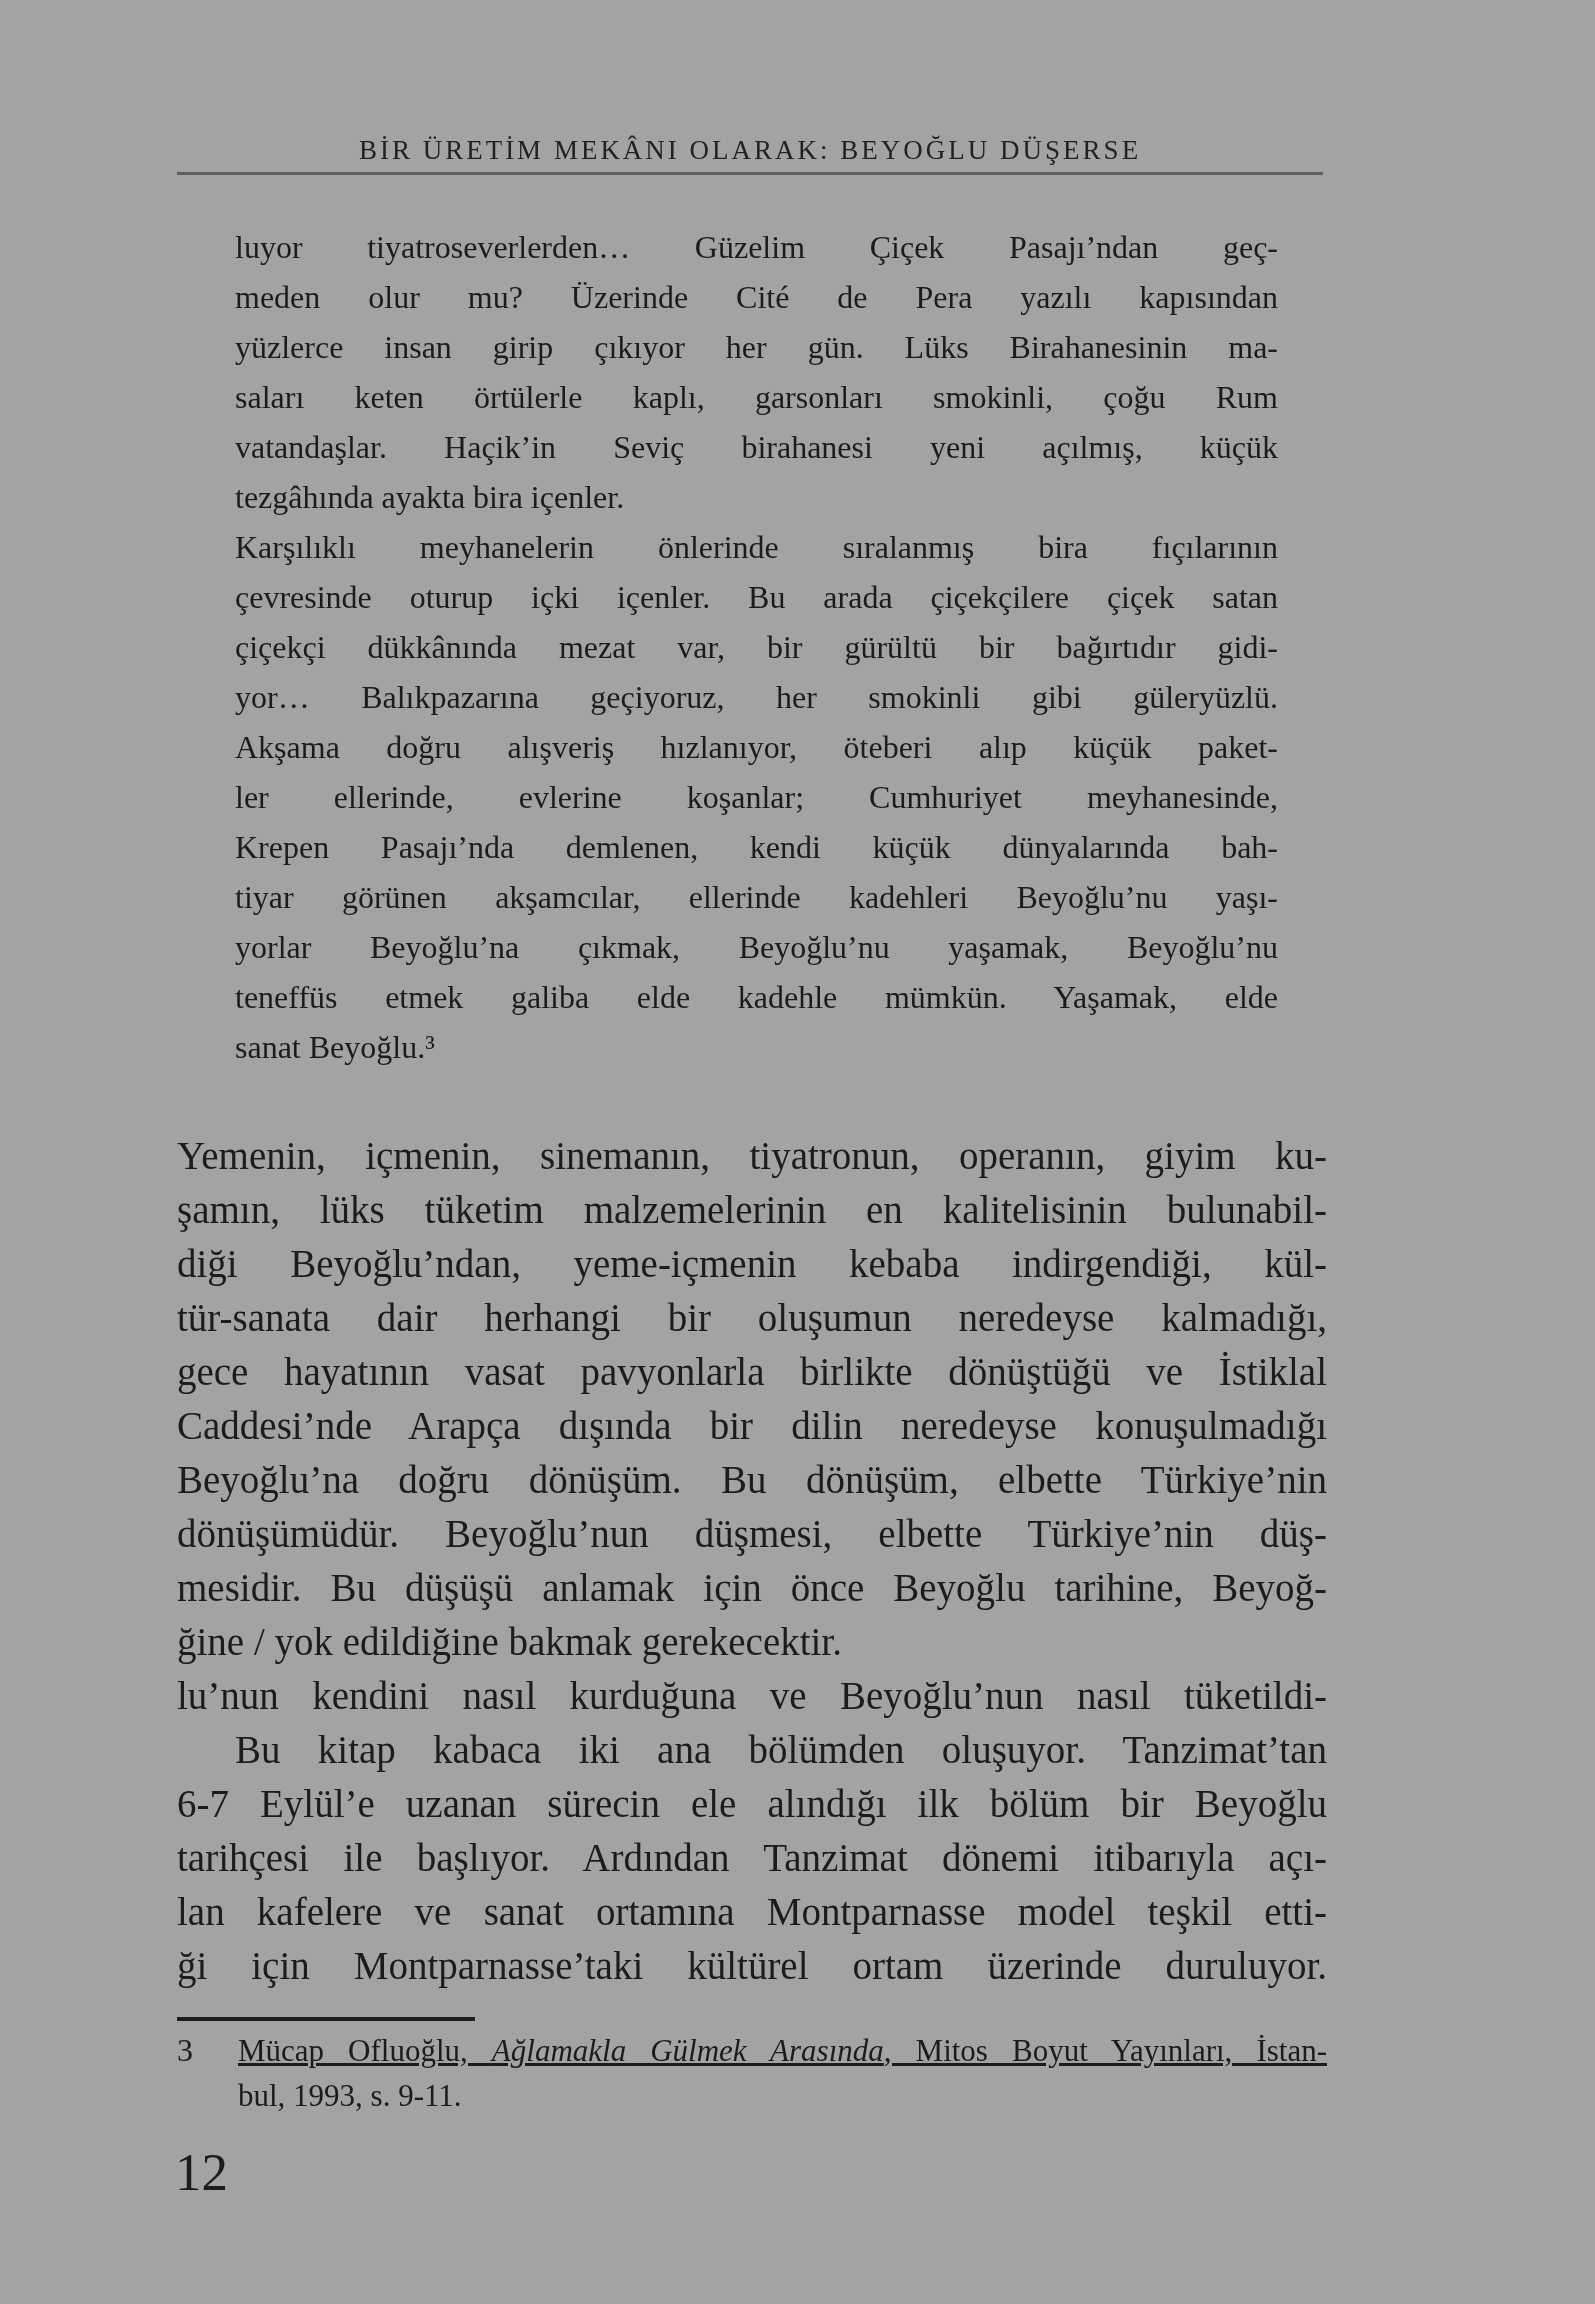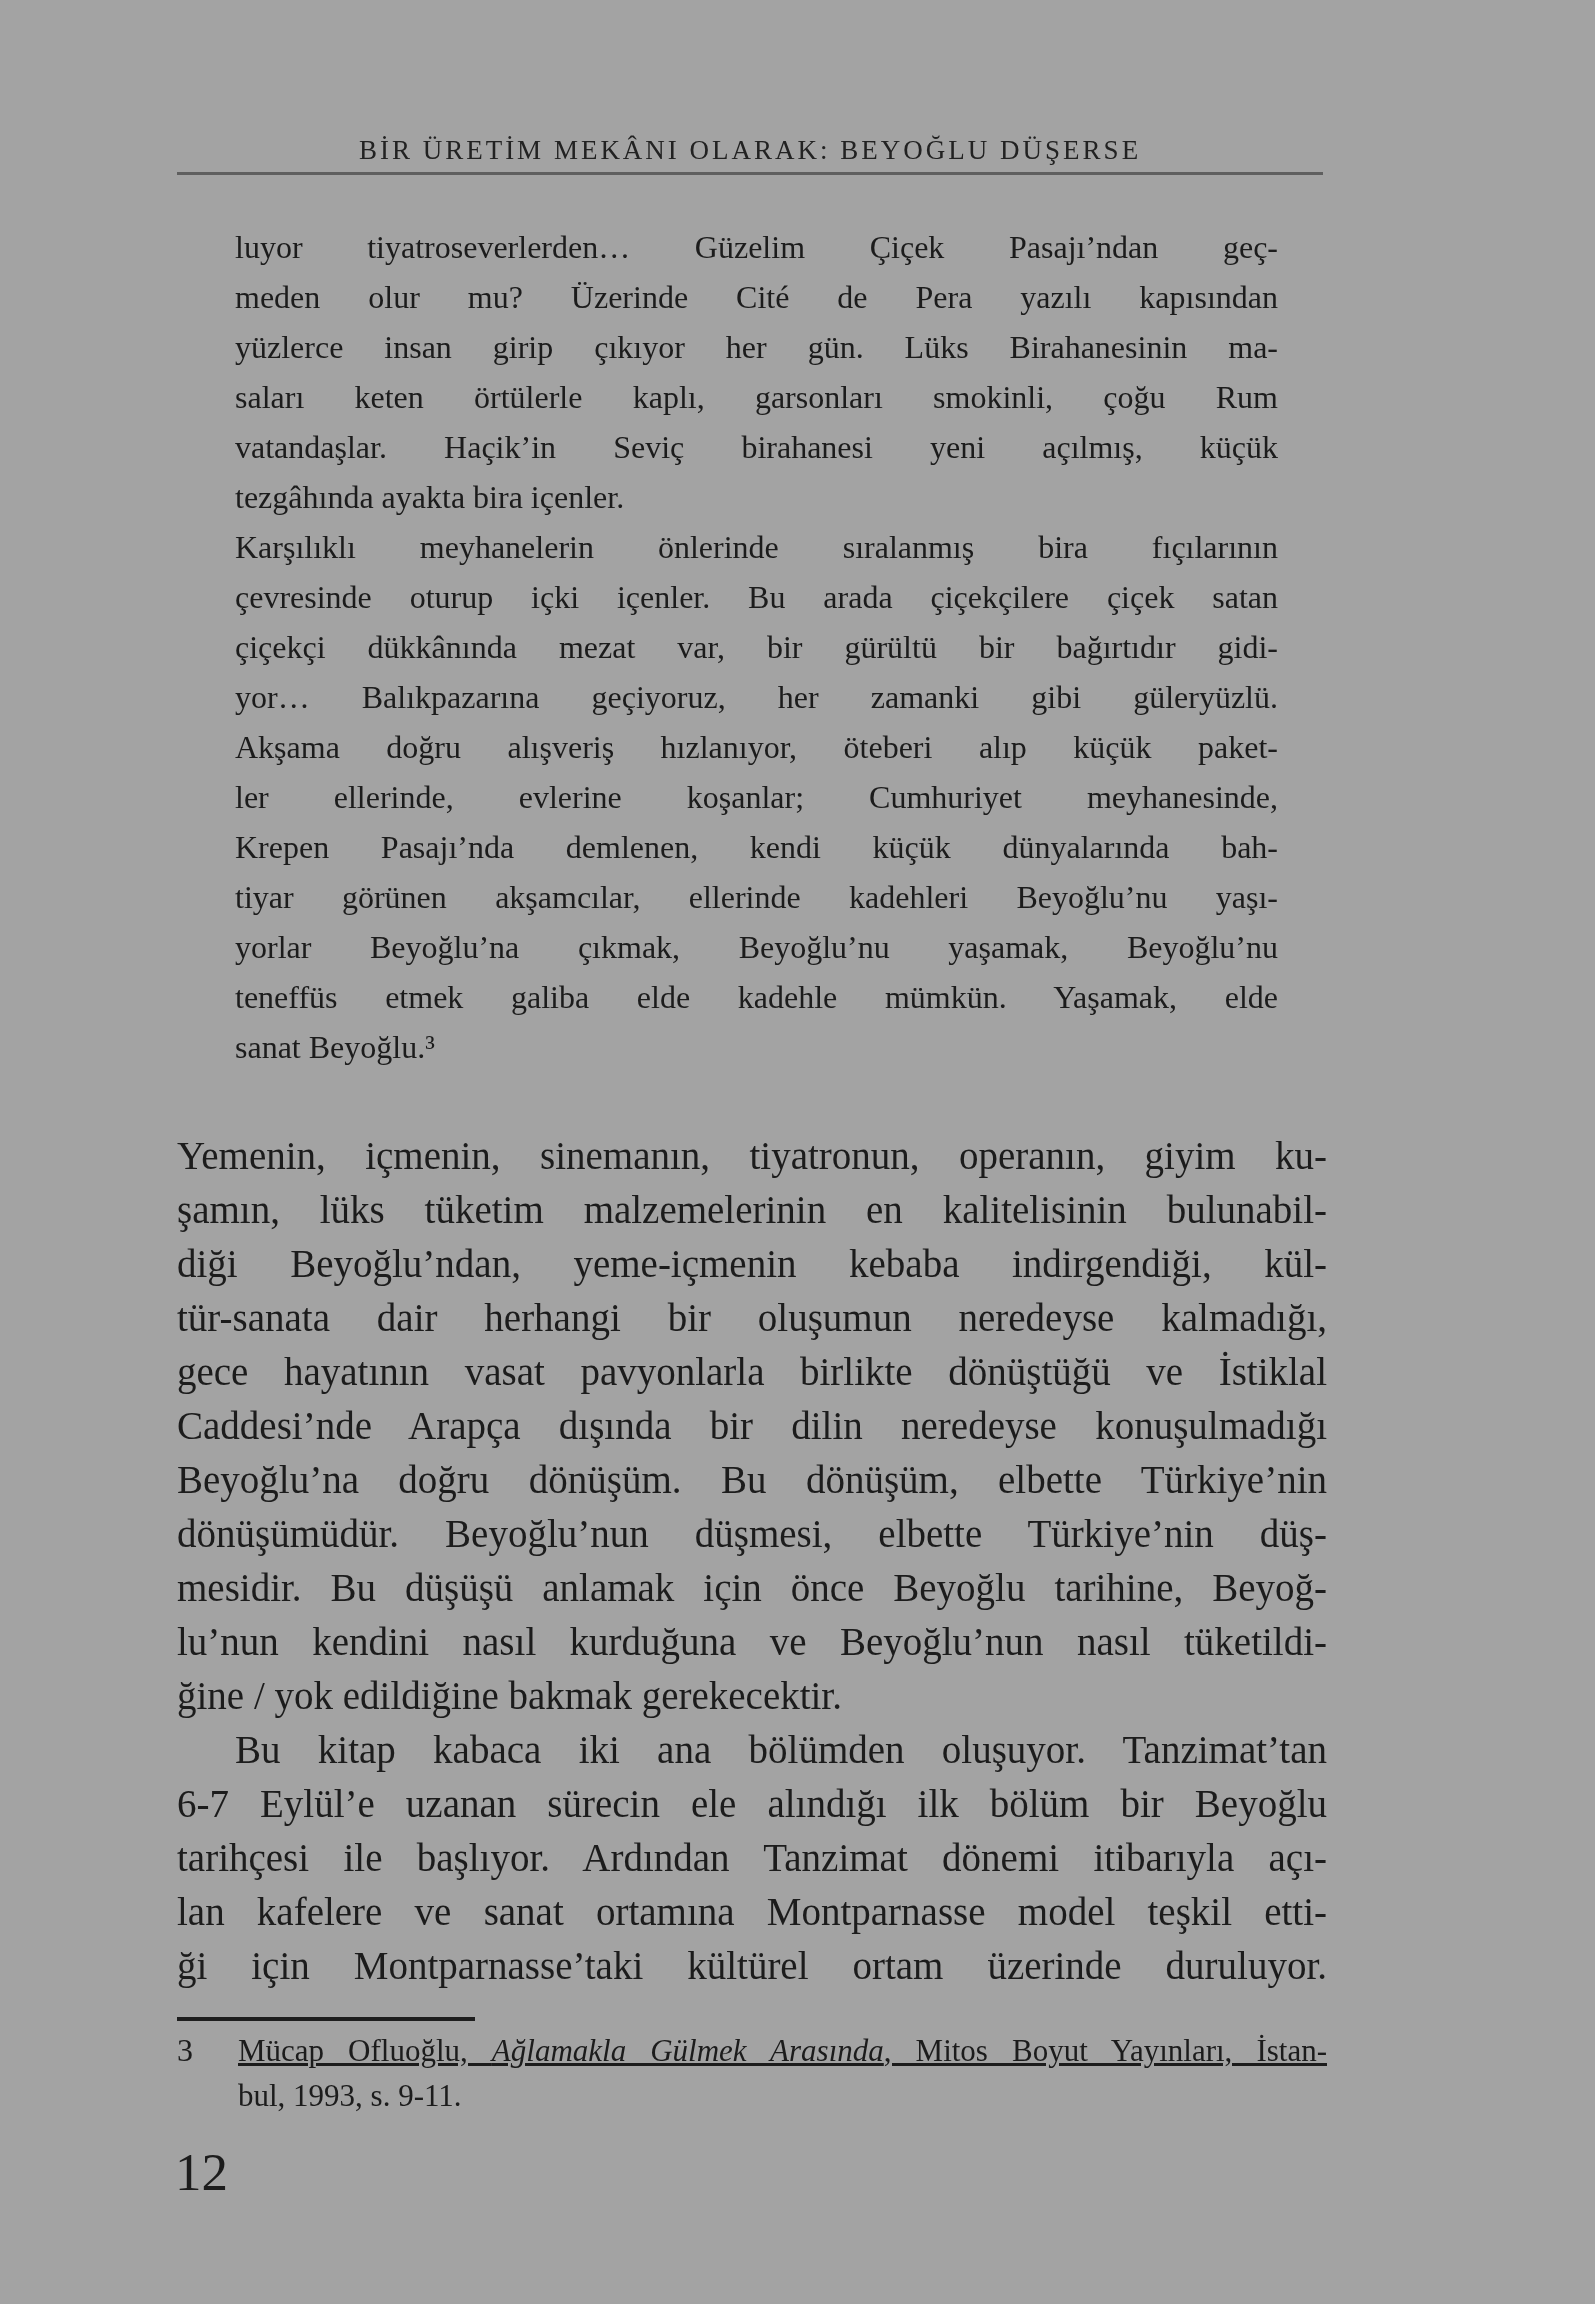--- a/index.html
+++ b/index.html
@@ -120,21 +120,21 @@
         <div class="line">meden olur mu? Üzerinde Cité de Pera yazılı kapısından</div>
         <div class="line">yüzlerce insan girip çıkıyor her gün. Lüks Birahanesinin ma-</div>
         <div class="line">saları keten örtülerle kaplı, garsonları smokinli, çoğu Rum</div>
         <div class="line">vatandaşlar. Haçik’in Seviç birahanesi yeni açılmış, küçük</div>
         <div class="line last">tezgâhında ayakta bira içenler.</div>
       </div>
     <div>
         <div class="line">Karşılıklı meyhanelerin önlerinde sıralanmış bira fıçılarının</div>
         <div class="line">çevresinde oturup içki içenler. Bu arada çiçekçilere çiçek satan</div>
         <div class="line">çiçekçi dükkânında mezat var, bir gürültü bir bağırtıdır gidi-</div>
-        <div class="line">yor… Balıkpazarına geçiyoruz, her zamanki gibi güleryüzlü.</div>
+        <div class="line">yor… Balıkpazarına geçiyoruz, her smokinli gibi güleryüzlü.</div>
         <div class="line">Akşama doğru alışveriş hızlanıyor, öteberi alıp küçük paket-</div>
         <div class="line">ler ellerinde, evlerine koşanlar; Cumhuriyet meyhanesinde,</div>
         <div class="line">Krepen Pasajı’nda demlenen, kendi küçük dünyalarında bah-</div>
         <div class="line">tiyar görünen akşamcılar, ellerinde kadehleri Beyoğlu’nu yaşı-</div>
         <div class="line">yorlar Beyoğlu’na çıkmak, Beyoğlu’nu yaşamak, Beyoğlu’nu</div>
         <div class="line">teneffüs etmek galiba elde kadehle mümkün. Yaşamak, elde</div>
         <div class="line last">sanat Beyoğlu.³</div>
       </div>
   </div>
 
@@ -142,22 +142,22 @@
     <div>
         <div class="line">Yemenin, içmenin, sinemanın, tiyatronun, operanın, giyim ku-</div>
         <div class="line">şamın, lüks tüketim malzemelerinin en kalitelisinin bulunabil-</div>
         <div class="line">diği Beyoğlu’ndan, yeme-içmenin kebaba indirgendiği, kül-</div>
         <div class="line">tür-sanata dair herhangi bir oluşumun neredeyse kalmadığı,</div>
         <div class="line">gece hayatının vasat pavyonlarla birlikte dönüştüğü ve İstiklal</div>
         <div class="line">Caddesi’nde Arapça dışında bir dilin neredeyse konuşulmadığı</div>
         <div class="line">Beyoğlu’na doğru dönüşüm. Bu dönüşüm, elbette Türkiye’nin</div>
         <div class="line">dönüşümüdür. Beyoğlu’nun düşmesi, elbette Türkiye’nin düş-</div>
         <div class="line">mesidir. Bu düşüşü anlamak için önce Beyoğlu tarihine, Beyoğ-</div>
+        <div class="line last">ğine / yok edildiğine bakmak gerekecektir.</div>
         <div class="line">lu’nun kendini nasıl kurduğuna ve Beyoğlu’nun nasıl tüketildi-</div>
-        <div class="line last">ğine / yok edildiğine bakmak gerekecektir.</div>
       </div>
     <div class="indent-first">
         <div class="line">Bu kitap kabaca iki ana bölümden oluşuyor. Tanzimat’tan</div>
         <div class="line">6-7 Eylül’e uzanan sürecin ele alındığı ilk bölüm bir Beyoğlu</div>
         <div class="line">tarihçesi ile başlıyor. Ardından Tanzimat dönemi itibarıyla açı-</div>
         <div class="line">lan kafelere ve sanat ortamına Montparnasse model teşkil etti-</div>
         <div class="line">ği için Montparnasse’taki kültürel ortam üzerinde duruluyor.</div>
       </div>
   </div>
 

